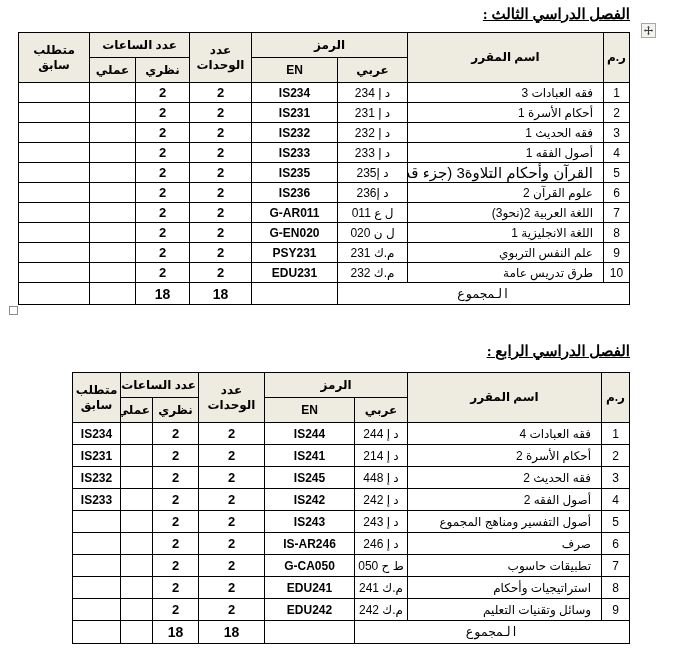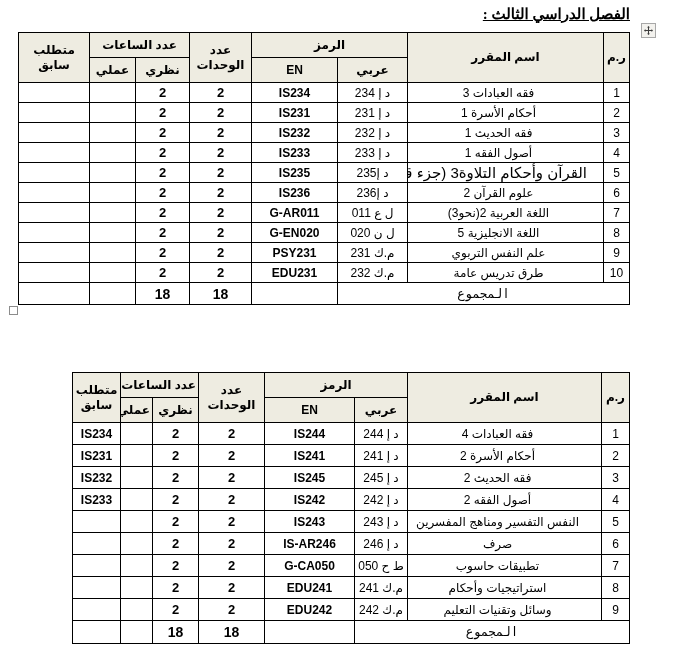--- a/index.html
+++ b/index.html
@@ -49,21 +49,21 @@
   th.wrap { white-space:normal; }
 
   #table1 thead tr { height:25px; }
   #table1 tbody tr { height:20px; }
   #table1 tfoot tr { height:22px; }
   #table2 thead tr { height:25px; }
   #table2 tbody tr { height:22px; }
   #table2 tfoot tr { height:23px; }
 
   td.num      { font-size:12px; }
-  td.course   { padding-right:16px; font-size:12px; }
+  td.course   { text-align:right; padding-right:10px; font-size:12px; }
   td.course.small { font-size:15px;margin-top:15px; }
   td.ar       { font-size:12px; }
   td.en       { font-size:12px; font-weight:700; }
   td.units, td.theory, td.practical { font-size:13px; font-weight:700; }
   td.prereq   { font-size:12px; font-weight:700; }
   td.total-label { font-size:12.5px; font-weight:400;font-family:Liberation Mono, monospace; }
   td.tnum     { font-size:14px; font-weight:700; }
 
   .squiggle {
     text-decoration-style:wavy;
@@ -194,21 +194,21 @@
           <td class="course">اللغة العربية 2(نحو3)</td>
           <td class="ar">ل ع 011</td>
           <td class="en">G-AR011</td>
           <td class="units">2</td>
           <td class="theory">2</td>
           <td class="practical"></td>
           <td class="prereq"></td>
         </tr>
         <tr>
           <td class="num">8</td>
-          <td class="course">اللغة الانجليزية 5</td>
+          <td class="course">اللغة الانجليزية 1</td>
           <td class="ar">ل ن 020</td>
           <td class="en">G-EN020</td>
           <td class="units">2</td>
           <td class="theory">2</td>
           <td class="practical"></td>
           <td class="prereq"></td>
         </tr>
         <tr>
           <td class="num">9</td>
           <td class="course">علم النفس التربوي</td>
@@ -237,20 +237,21 @@
         <td class="tnum">18</td>
         <td class="tnum">18</td>
         <td></td>
         <td></td>
       </tr>
     </tfoot>
   </table>
 
   <div class="resize-handle"></div>
 
+  <span id="title2" class="doc-title">الفصل الدراسي الرابع :</span>
 
   <table id="table2">
     <colgroup>
       <col style="width:28px">
         <col style="width:194px">
         <col style="width:53px">
         <col style="width:90px">
       <col style="width:66px">
         <col style="width:46px">
         <col style="width:32px">
@@ -279,50 +280,50 @@
           <td class="ar">د إ 244</td>
           <td class="en">IS244</td>
           <td class="units">2</td>
           <td class="theory">2</td>
           <td class="practical"></td>
           <td class="prereq">IS234</td>
         </tr>
         <tr>
           <td class="num">2</td>
           <td class="course">أحكام الأسرة 2</td>
-          <td class="ar">د إ 241</td>
+          <td class="ar">د إ 214</td>
           <td class="en">IS241</td>
           <td class="units">2</td>
           <td class="theory">2</td>
           <td class="practical"></td>
           <td class="prereq">IS231</td>
         </tr>
         <tr>
           <td class="num">3</td>
           <td class="course">فقه الحديث 2</td>
-          <td class="ar">د إ 245</td>
+          <td class="ar">د إ 448</td>
           <td class="en">IS245</td>
           <td class="units">2</td>
           <td class="theory">2</td>
           <td class="practical"></td>
           <td class="prereq">IS232</td>
         </tr>
         <tr>
           <td class="num">4</td>
           <td class="course">أصول الفقه 2</td>
           <td class="ar">د إ 242</td>
           <td class="en">IS242</td>
           <td class="units">2</td>
           <td class="theory">2</td>
           <td class="practical"></td>
           <td class="prereq">IS233</td>
         </tr>
         <tr>
           <td class="num">5</td>
-          <td class="course">النفس التفسير ومناهج المفسرين</td>
+          <td class="course">أصول التفسير ومناهج المجموع</td>
           <td class="ar">د إ 243</td>
           <td class="en">IS243</td>
           <td class="units">2</td>
           <td class="theory">2</td>
           <td class="practical"></td>
           <td class="prereq"></td>
         </tr>
         <tr>
           <td class="num">6</td>
           <td class="course">صرف</td>

